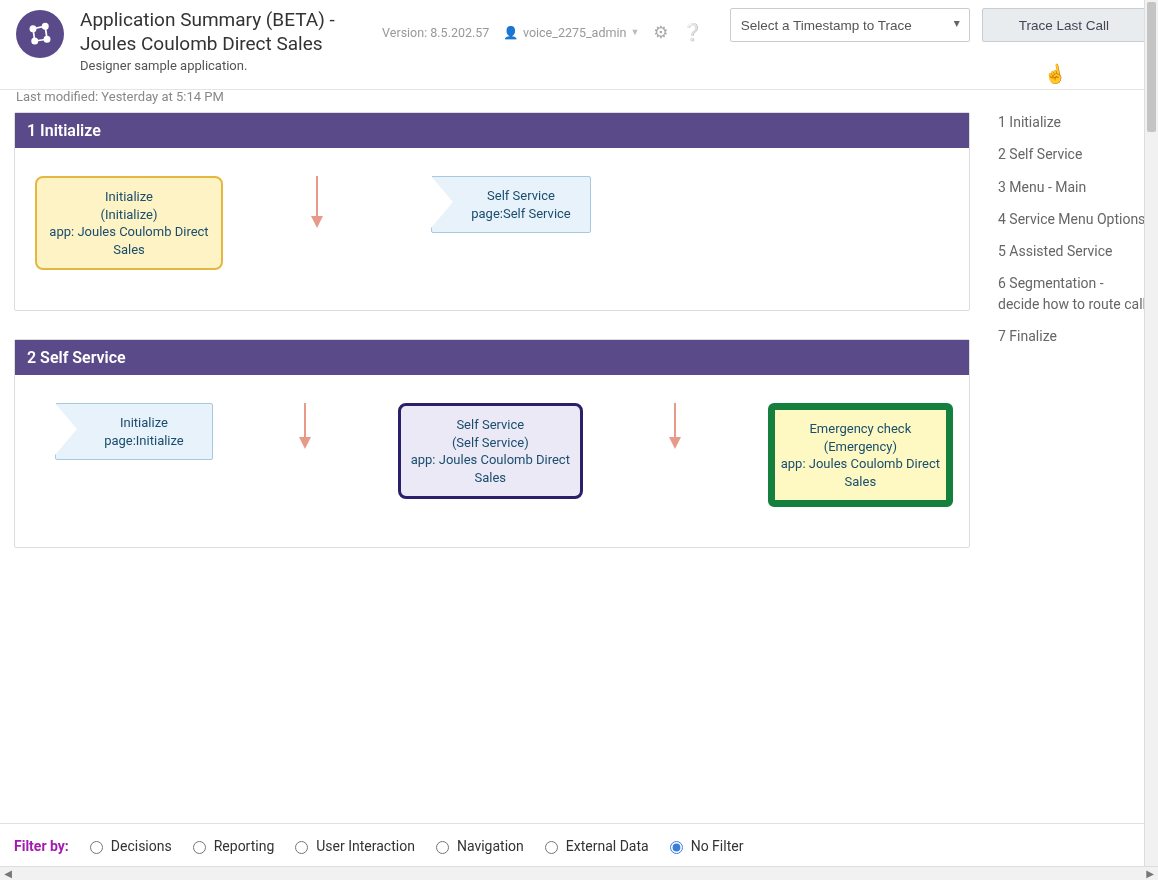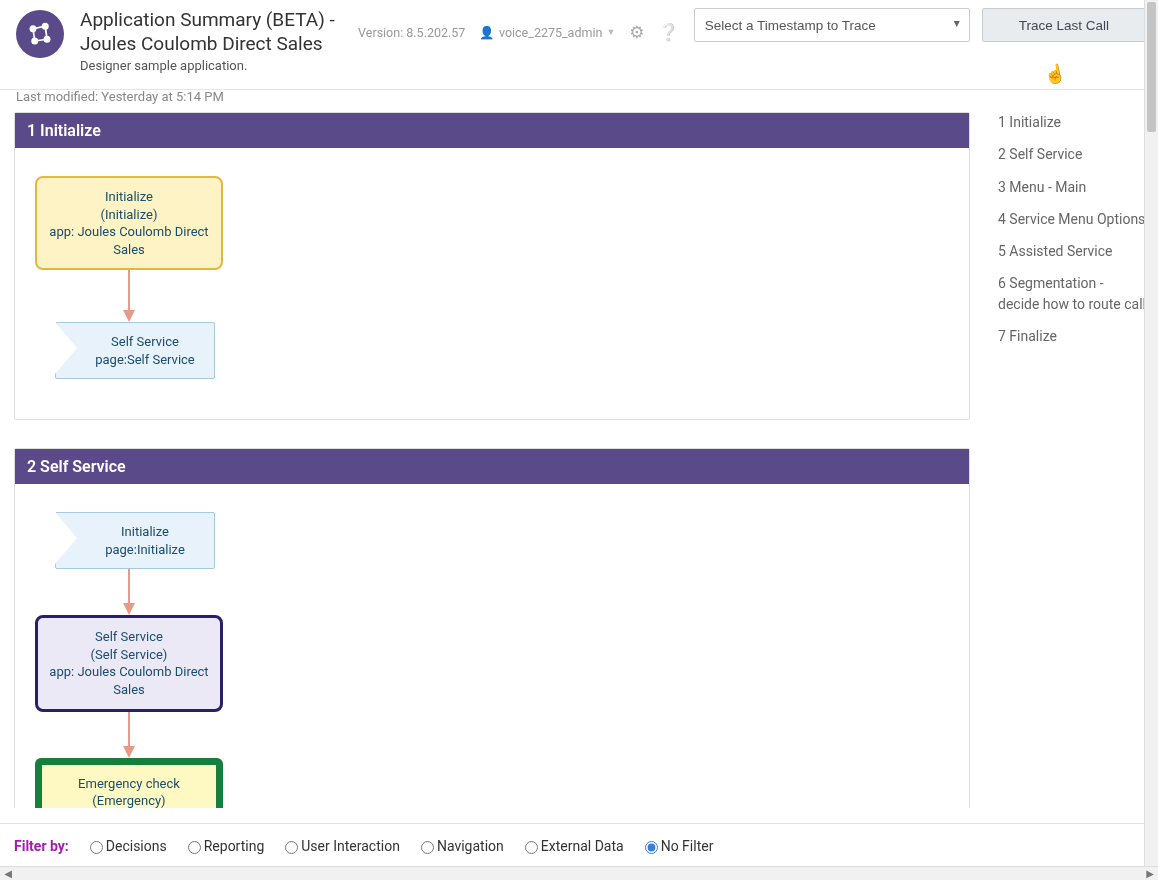--- a/index.html
+++ b/index.html
@@ -67,21 +67,22 @@
   .user-chip { display: flex; align-items: center; gap: 4px; color:#999;}
   .user-chip .caret { font-size: 9px; color:#bbb;}
   .gear-icon, .help-icon { color:#aaa; cursor:pointer; font-size:17px;}
   .header-actions {
     display: flex;
     gap: 12px;
     align-items: center;
   }
   .select-wrap {
     position: relative;
-    width: 276px;
+    width: 240px;
+    margin-left: 12px;
   }
   .select-wrap select {
     width: 100%;
     height: 34px;
     border: 1px solid #ccc;
     border-radius: 2px;
     padding: 0 24px 0 10px;
     font-size: 13.5px;
     color: #555;
     background: #fff;
@@ -180,21 +181,21 @@
     background: #ece9f6;
     border: 3px solid #2a1f6a;
   }
   .node-step {
     background: #fef9c3;
     border: 7px solid #15803d;
     border-radius: 6px;
   }
   .flow-col {
     display: flex;
-    flex-direction: column;
+    flex-direction: row;
     align-items: flex-start;
     gap: 0;
     margin-left: 4px;
   }
   .arrow {
     width: 188px;
     display: flex;
     justify-content: center;
   }
   .arrow svg { display:block; }
@@ -205,21 +206,21 @@
     border-top: 1px solid #e2e2e2;
     background: #fff;
     padding: 14px 12px 12px 14px;
     font-size: 14px;
     display: flex;
     align-items: center;
     gap: 16px;
     z-index: 3;
   }
   .filter-bar .lbl { font-weight: 700; color:#a21caf; }
-  .filter-opt { display:flex; align-items:flex-start; color:#333; cursor:pointer;}
+  .filter-opt { display:flex; align-items:flex-start; gap:5px; color:#333; cursor:pointer;}
   .filter-opt input { accent-color: #3b7ddd; }
   
   .hscroll {
     position:absolute; left:0; right:0; bottom:0; height:14px;
     background:#f1f1f1; border-top:1px solid #ddd;
   }
   .hscroll .thumb-l, .hscroll .thumb-r {
     position:absolute; top:2px; width:12px; height:10px; color:#777;
     font-size:10px; text-align:center; line-height:10px;
   }

